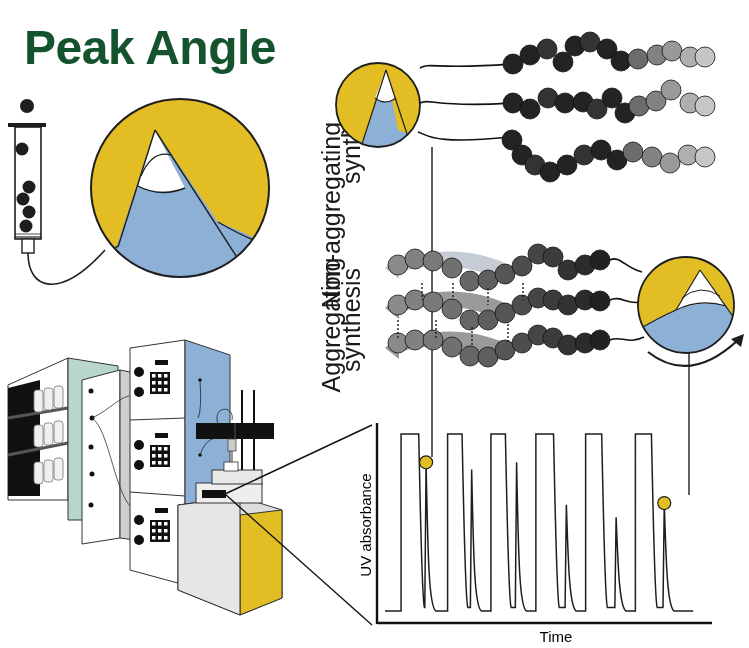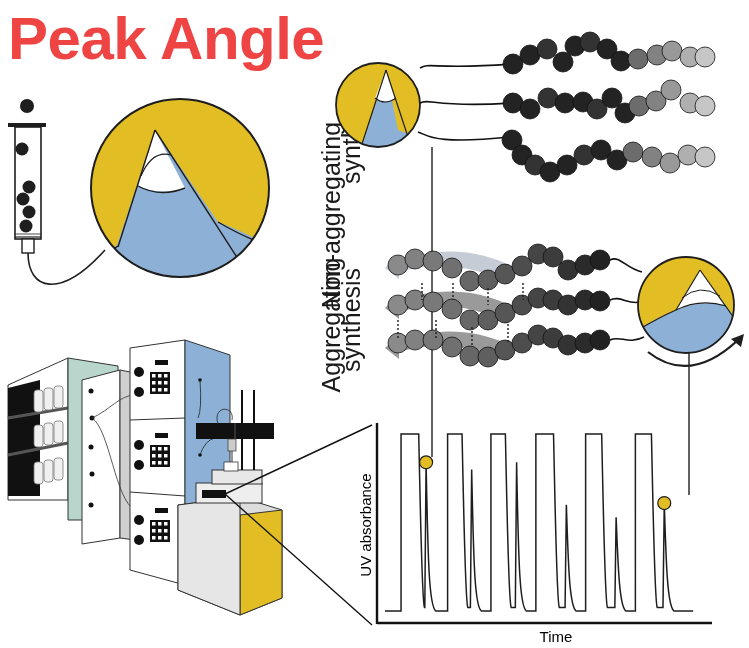--- a/index.html
+++ b/index.html
@@ -1,17 +1,17 @@
 <!DOCTYPE html>
 <html><head>
 <meta charset="utf-8">
 <style>
   html, body { margin: 0; padding: 0; background: #ffffff; }
   body { width: 749px; height: 648px; position: relative; overflow: hidden; font-family: "Liberation Sans", sans-serif; }
-  #title { position: absolute; left: 8px; top: 4px; font-size: 60px; font-weight: bold; color: #ef4444; letter-spacing: -0.5px; margin: 0; }
+  #title { position: absolute; left: 8px; top: 4px; font-size: 48px; font-weight: bold; color: #14532d; letter-spacing: -0.5px; margin: 16px; }
   svg#scene { position: absolute; left: 0; top: 0; }
   .vlabel { font-family: "Liberation Sans", sans-serif; font-size: 25px; fill: #1a1a1a; }
   .axis-text { font-family: "Liberation Sans", sans-serif; font-size: 15px; fill: #000; }
 </style>
 </head>
 <body>
 
 <h1 id="title">Peak Angle</h1>
 
 <svg id="scene" width="749" height="648" viewBox="0 0 749 648">

